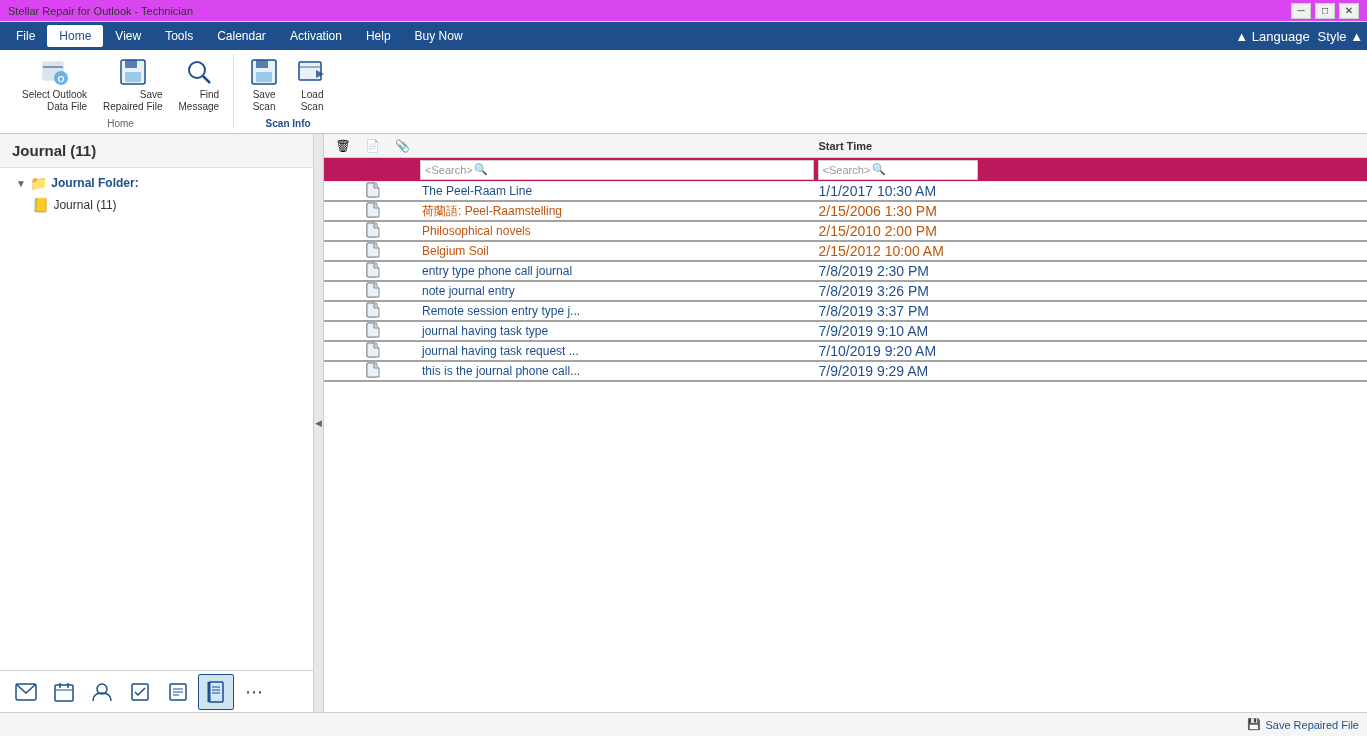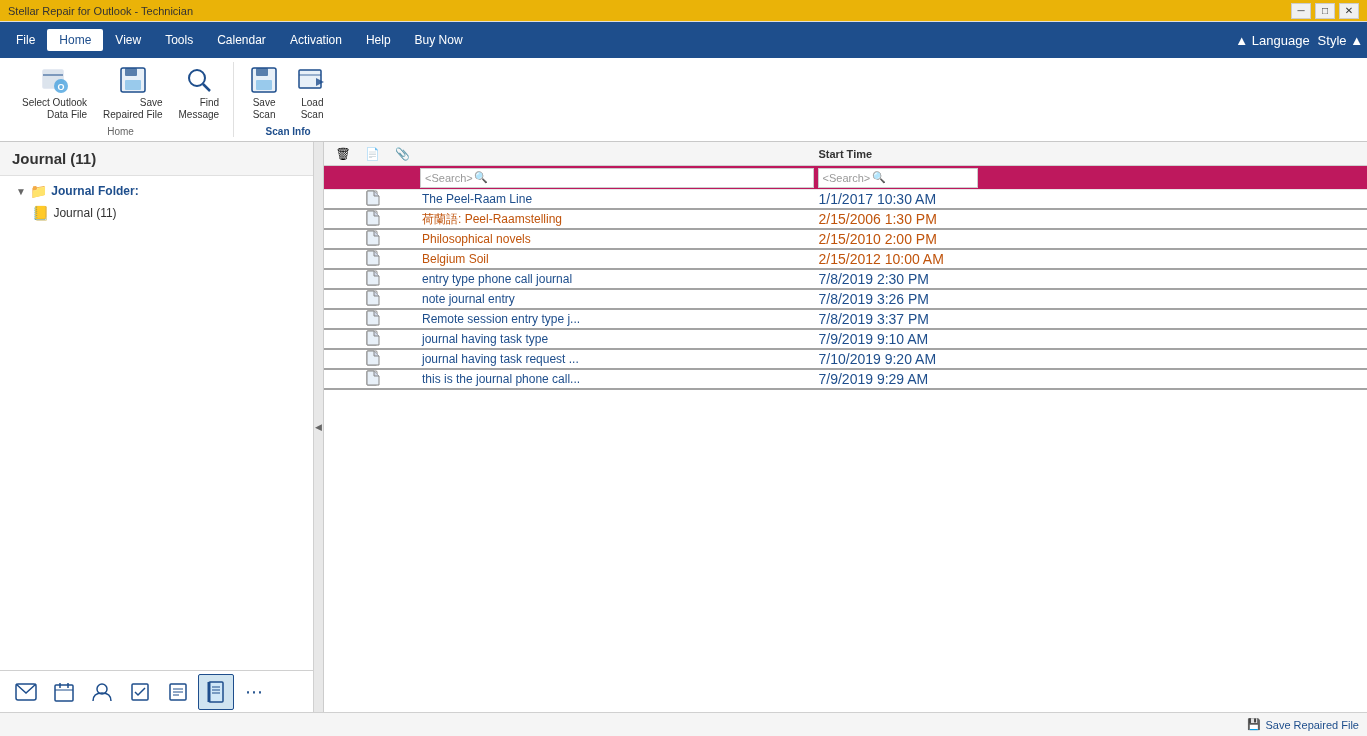--- a/index.html
+++ b/index.html
@@ -1,39 +1,39 @@
 <!DOCTYPE html>
 <html><head>
   <meta charset="utf-8">
   <style>
     * { margin: 0; padding: 0; box-sizing: border-box; }
     body { font-family: 'Segoe UI', Arial, sans-serif; font-size: 12px; background: #f0f0f0; width: 1367px; height: 736px; overflow: hidden; display: flex; flex-direction: column; }
 
     
     .title-bar {
-      background: #eab308;
+      background: #d946ef;
       height: 22px;
       display: flex;
       align-items: center;
       justify-content: space-between;
       padding: 0 8px;
       border-bottom: 1px solid #ddd;
       font-size: 11px;
       color: #333;
     }
     .title-bar-controls { display: flex; gap: 4px; }
     .title-btn {
       width: 20px; height: 16px; background: #f0f0f0; border: 1px solid #ccc;
       display: flex; align-items: center; justify-content: center; font-size: 10px; cursor: pointer;
     }
 
     
     .menu-bar {
       background: #1e4e8c;
-      height: 36px;
+      height: 28px;
       display: flex;
       align-items: center;
       padding: 0 4px;
     }
     .menu-item {
       padding: 4px 12px;
       color: #fff;
       font-size: 12px;
       cursor: pointer;
       border-radius: 2px;

